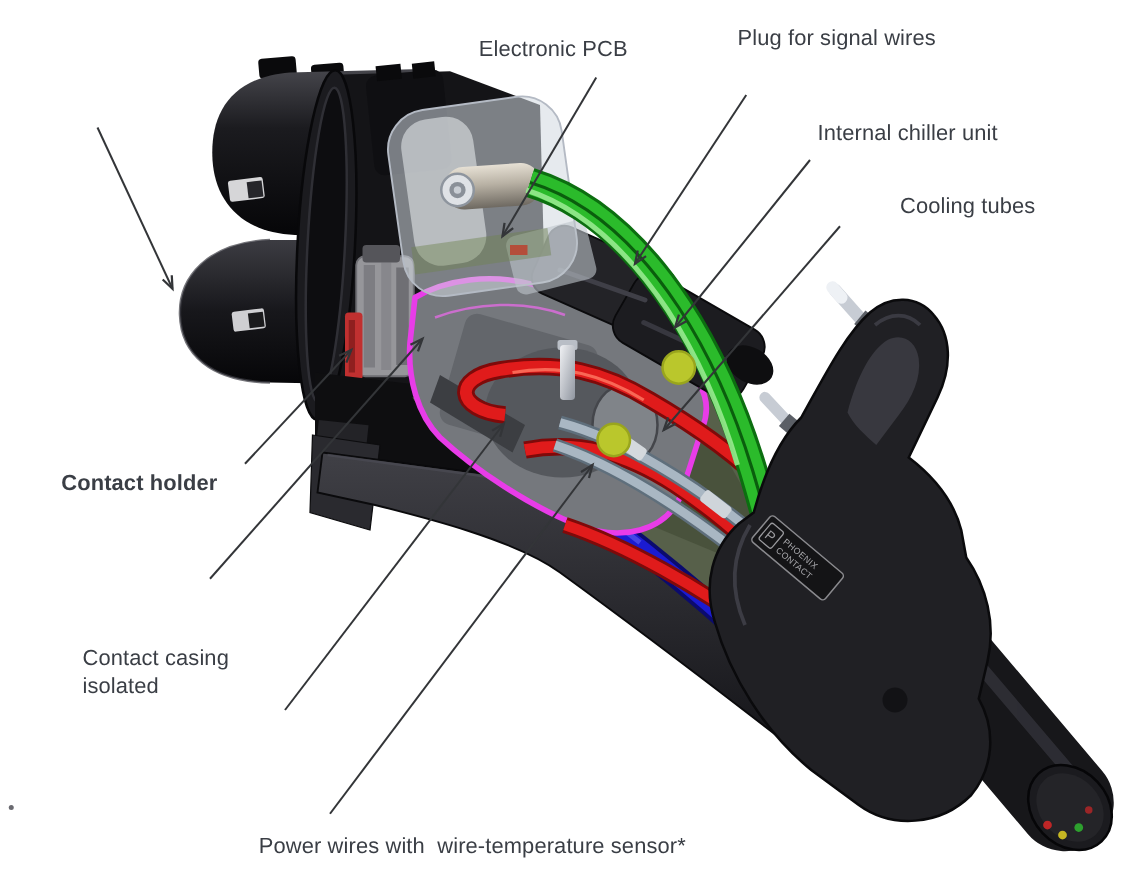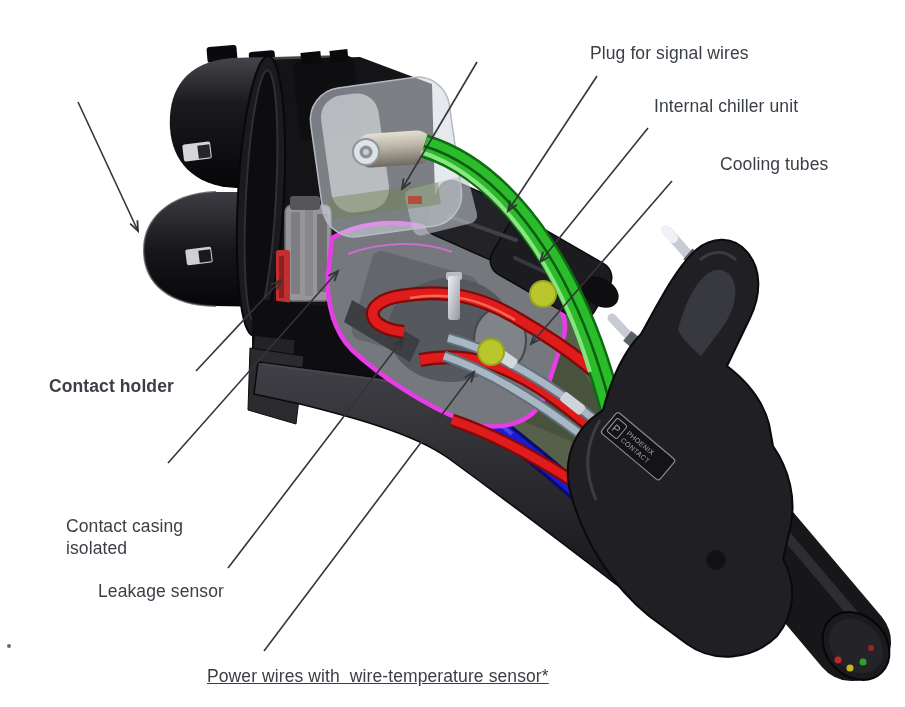--- a/index.html
+++ b/index.html
@@ -209,22 +209,22 @@
     <line x1="648" y1="128" x2="540" y2="262" marker-end="url(#arw)"></line>
     <line x1="672" y1="181" x2="531" y2="344" marker-end="url(#arw)"></line>
     <line x1="196" y1="371" x2="281" y2="280" marker-end="url(#arw)"></line>
     <line x1="168" y1="463" x2="338" y2="271" marker-end="url(#arw)"></line>
     <line x1="228" y1="568" x2="403" y2="339" marker-end="url(#arw)"></line>
     <line x1="264" y1="651" x2="474" y2="372" marker-end="url(#arw)"></line>
   </g>
   <circle cx="9" cy="646" r="2" fill="#6a6a70"></circle>
 </svg>
 
-<div class="lbl" style="left:590px;top:43px;">Plug for signal wires</div>
+<div class="lbl" style="left:383px;top:29px;">Electronic PCB</div>
+<div class="lbl" style="left:590px;top:20px;">Plug for signal wires</div>
 <div class="lbl" style="left:654px;top:96px;">Internal chiller unit</div>
 <div class="lbl" style="left:720px;top:154px;">Cooling tubes</div>
 <div class="lbl" style="left:49px;top:376px;font-weight:bold;">Contact holder</div>
 <div class="lbl" style="left:66px;top:484px;margin-top:32px;">Contact casing
 isolated</div>
-<div class="lbl" style="left:98px;top:581px;">Leakage sensor</div>
-<div class="lbl" style="left:207px;top:666px;text-decoration:underline;">Power wires with  wire-temperature sensor*</div>
+<div class="lbl" style="left:207px;top:666px;">Power wires with  wire-temperature sensor*</div>
 
 </div>
 
 </body></html>

